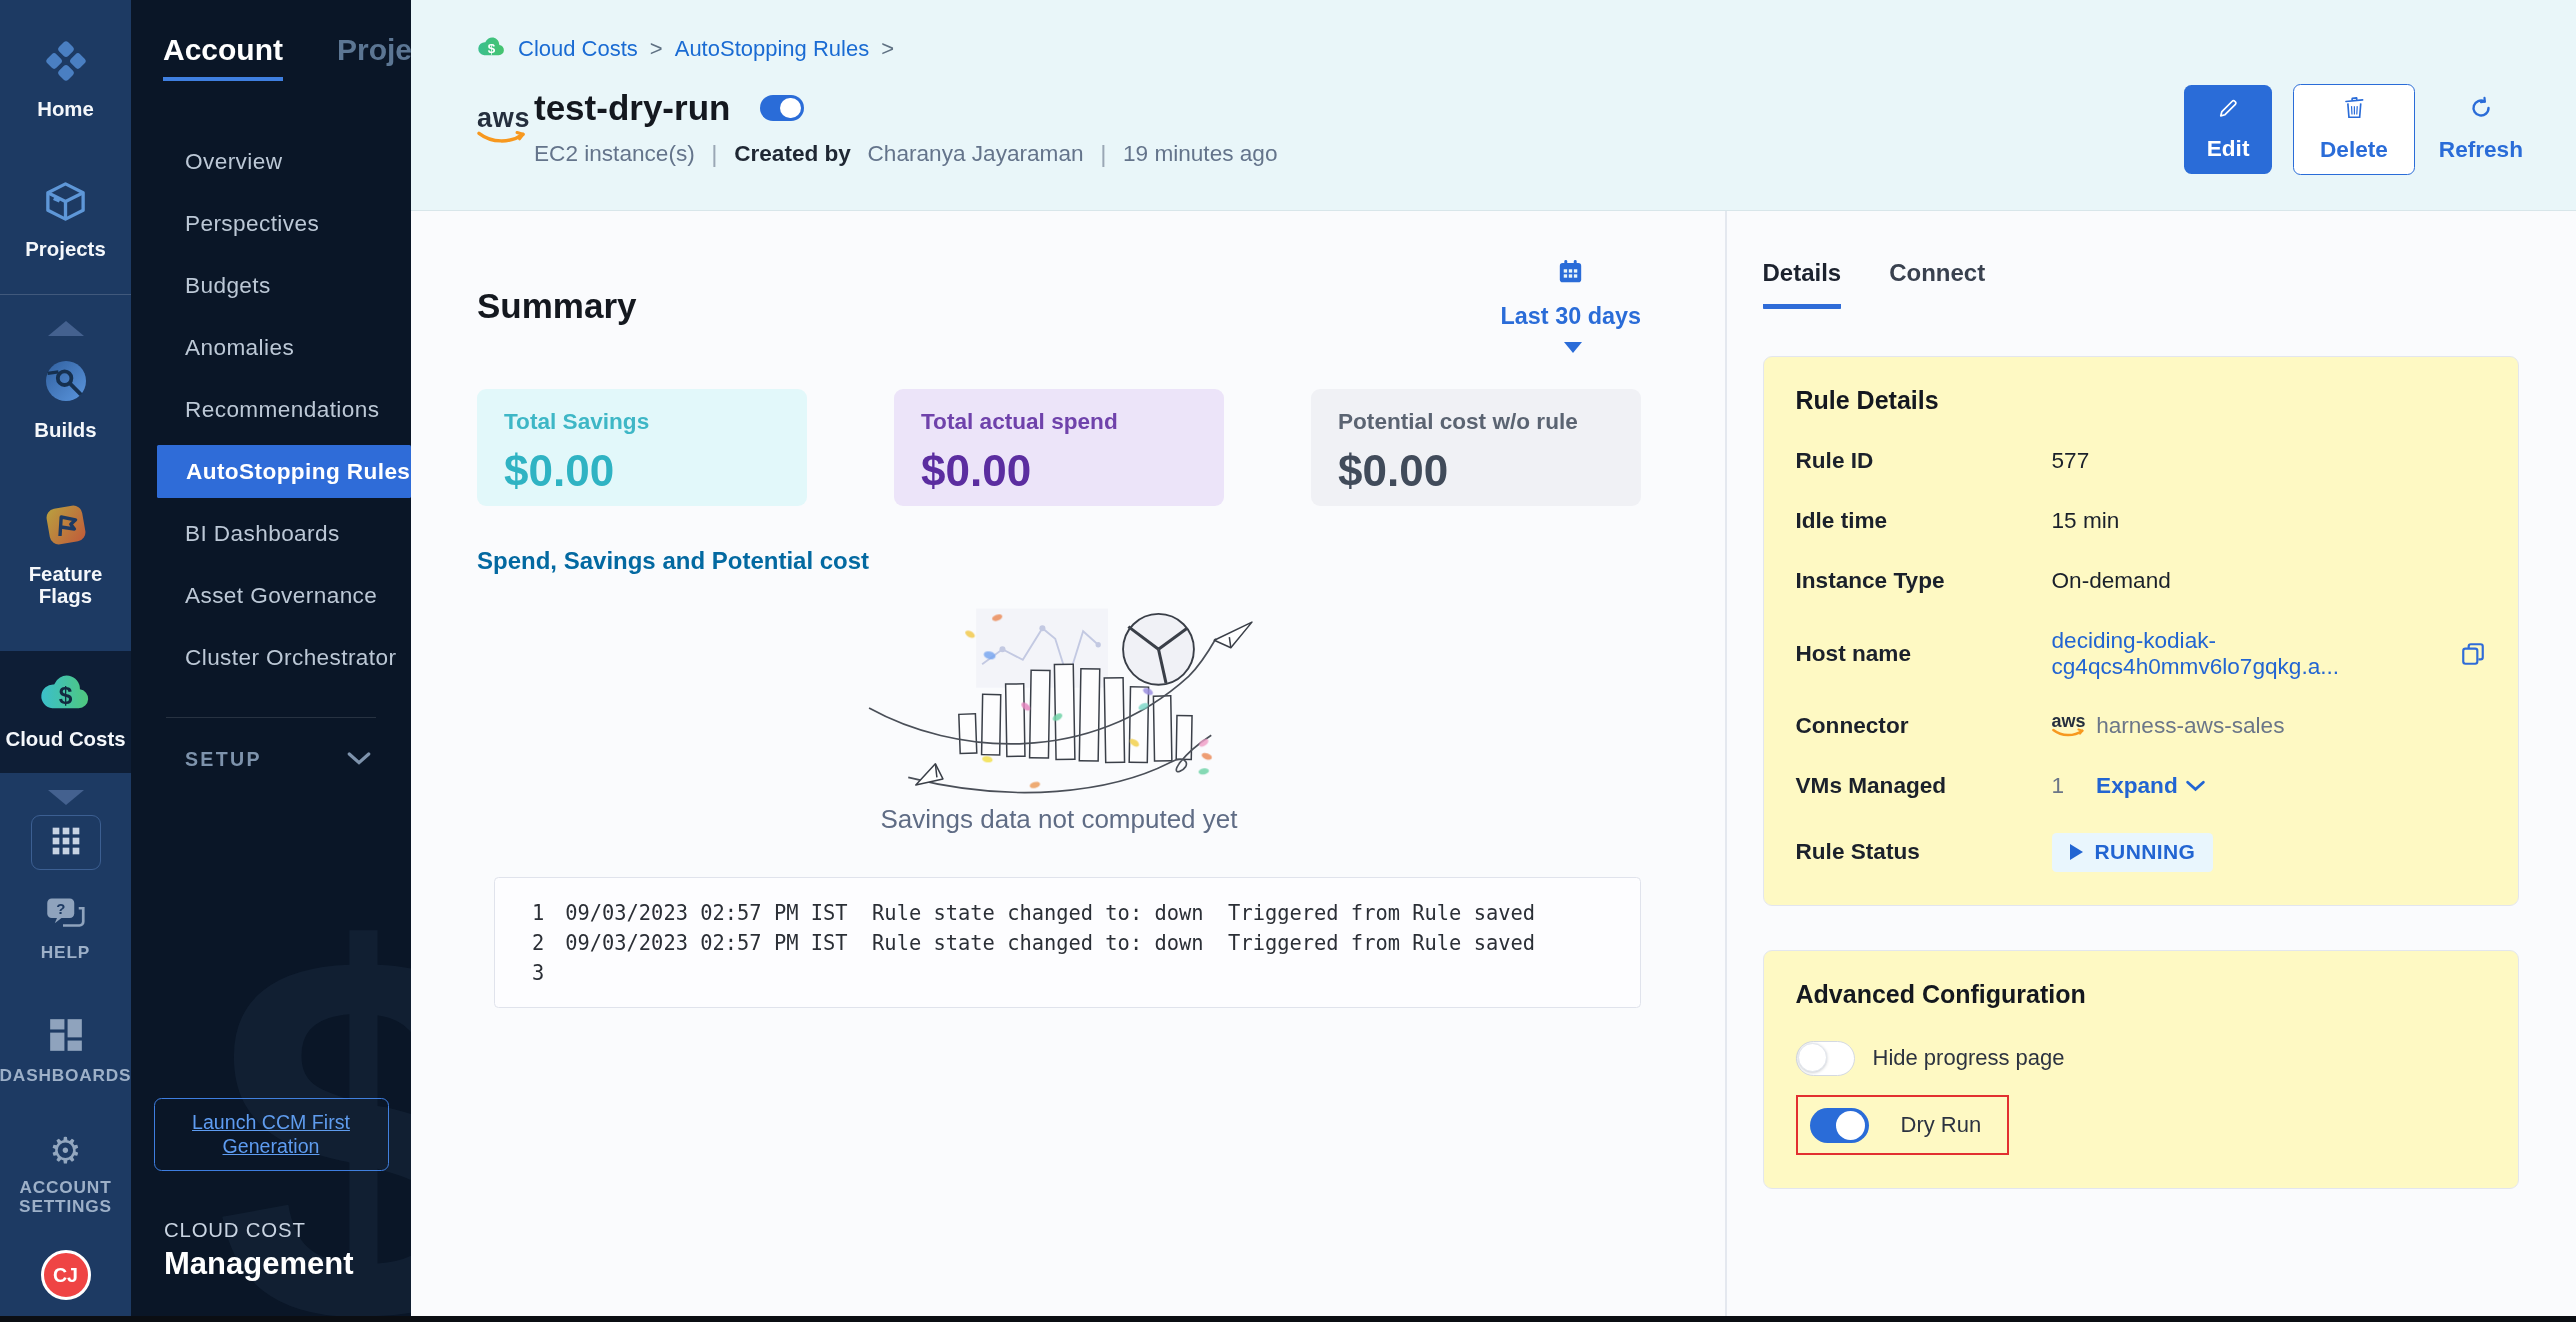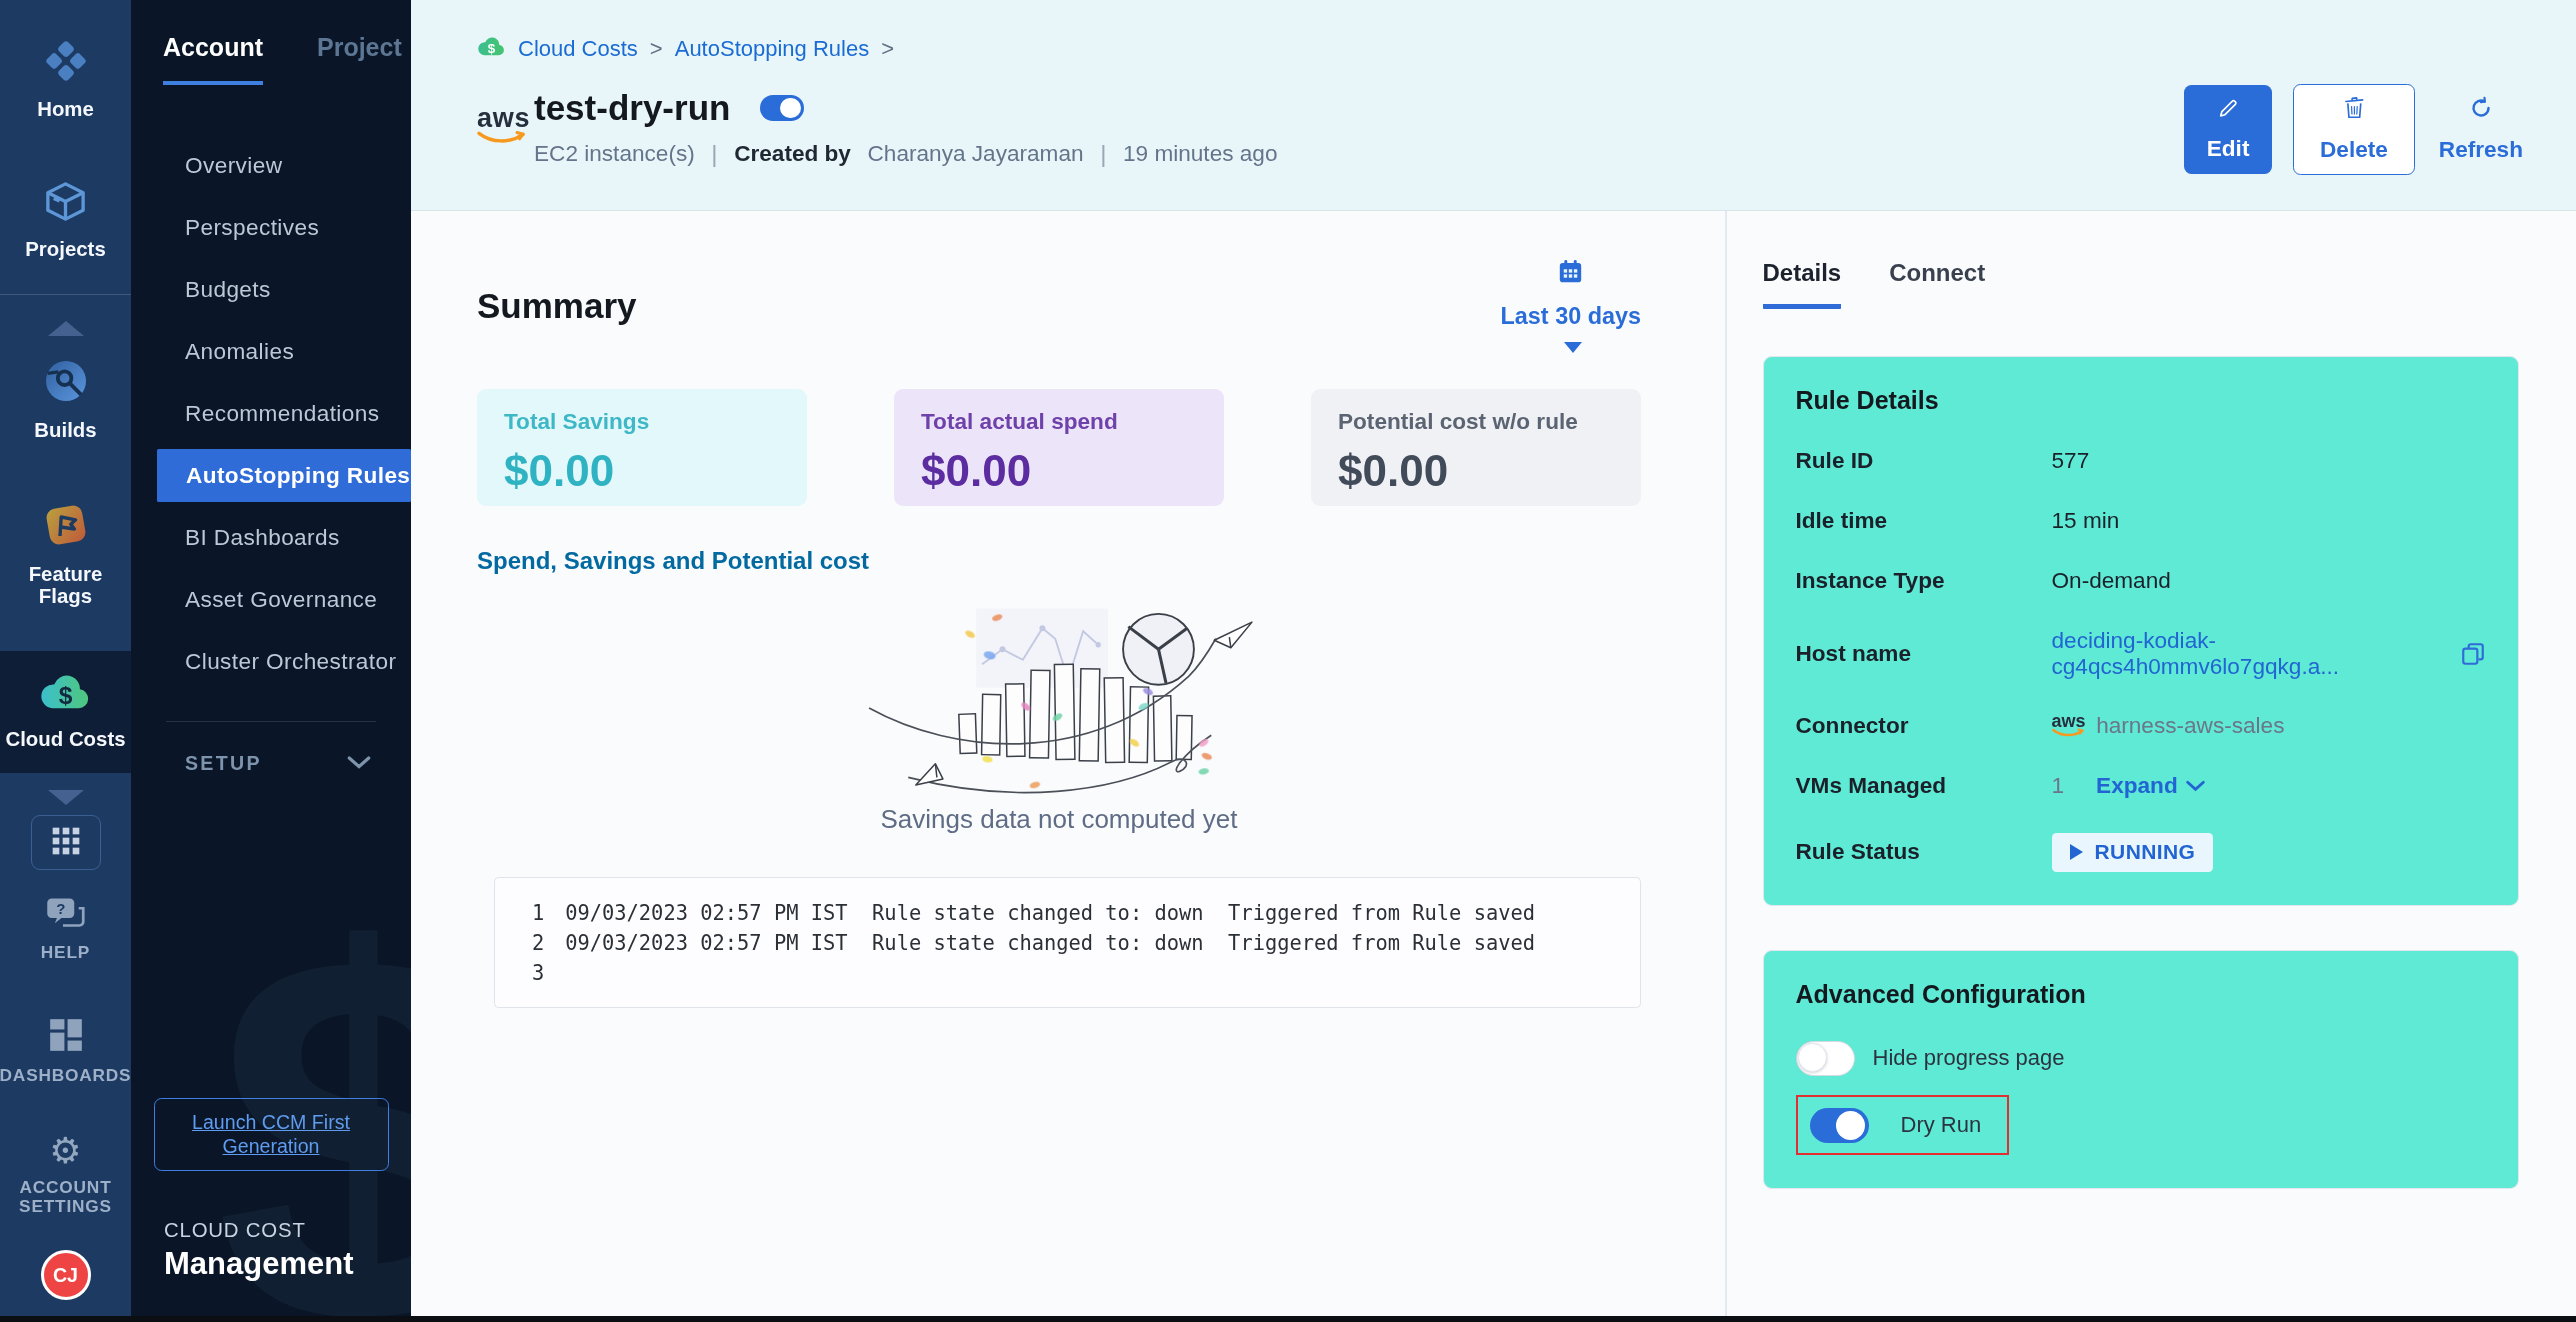--- a/index.html
+++ b/index.html
@@ -17,21 +17,21 @@
   .chev-down { width:0; height:0; border-left:18px solid transparent; border-right:18px solid transparent; border-top:15px solid #44618f; margin:16.6px 0 6px; cursor:pointer; }
   .rail-selected { background:#0e1e36; width:100%; padding:19.6px 0 22.6px; }
   .module-grid-btn { border:1.5px solid #3c5f92; border-radius:9px; padding:9px 18px; background:transparent; cursor:pointer; margin-top:4.5px; }
   .rail-spacer { flex:1; }
   .gear-glyph { font-size:36px; color:#93a7bf; line-height:1; }
   .avatar { width:50px; height:50px; border-radius:50%; background:#ef4444; border:3px solid #ffffff; color:#fff; font-size:19.6px; font-weight:700; display:flex; align-items:center; justify-content:center; margin:27px 0 22.6px; cursor:pointer; }
 
   
   .nav-panel { width:280px; background:#0a1627; flex-shrink:0; position:relative; padding-top:33px; z-index:4; overflow:hidden; }
   .nav-tabs { display:flex; padding-left:32px; gap:54px; }
-  .nav-tab { font-size:25px; color:#5c7693; font-weight:600; cursor:pointer; padding-bottom:19px; }
+  .nav-tab { font-size:30px; color:#5c7693; font-weight:600; cursor:pointer; padding-bottom:10px; }
   .nav-tab.active { color:#ffffff; font-weight:700; border-bottom:4.5px solid #3f7fe0; }
   .nav-menu { margin-top:54px; }
   .nav-item { height:53px; margin-bottom:9px; display:flex; align-items:center; padding-left:54px; font-size:22.6px; color:#bcc8d6; letter-spacing:0.4px; cursor:pointer; }
   .nav-item.selected { background:#2f6cd8; color:#ffffff; font-weight:700; margin-left:26px; padding-left:29px; border-radius:1.5px; }
   .nav-divider { border-top:1.5px solid rgba(255,255,255,0.12); margin:33px 35px 0; }
   .setup-row { display:flex; align-items:center; justify-content:space-between; margin-top:30px; padding:0 39px 0 54px; cursor:pointer; }
   .setup-lbl { color:#7e93ac; font-size:19.6px; font-weight:700; letter-spacing:2.3px; }
   .nav-bottom { position:absolute; left:0; right:0; bottom:41px; }
   .watermark { position:absolute; right:-98px; bottom:-121px; font-size:528px; font-weight:800; color:rgba(110,150,200,0.07); pointer-events:none; line-height:1; }
   .launch-btn { display:block; margin:0 auto 48px; width:235px; background:transparent; border:1.5px solid #3e7ee0; border-radius:7.5px; padding:10.6px 9px; color:#5e9cf1; font-size:19.6px; line-height:1.25; text-align:center; text-decoration:underline; cursor:pointer; font-family:"Liberation Sans",sans-serif; }
@@ -81,21 +81,21 @@
   .log-num { width:27px; text-align:right; margin-right:21px; flex-shrink:0; }
   .log-text { white-space:pre; }
 
   .divider-v { width:1.5px; background:#e4e8ef; margin-left:84px; flex-shrink:0; }
 
   
   .right-col { flex:1; padding:48px 57px 0 36px; }
   .detail-tabs { display:flex; gap:48px; }
   .detail-tab { font-size:24px; color:#39414f; font-weight:600; cursor:pointer; padding-bottom:16.6px; }
   .detail-tab.active { color:#1c222e; font-weight:700; border-bottom:5.3px solid #2f6cd8; border-radius:0.8px; }
-  .panel-card { border:1.5px solid #e3e6ee; border-radius:9px; background:#5eead4; padding:29px 32px 33px; }
+  .panel-card { border:1.5px solid #e3e6ee; border-radius:9px; background:#fef9c3; padding:29px 32px 33px; }
   .rule-card { margin-top:47px; }
   .panel-card h3 { font-size:25px; font-weight:700; color:#14181f; }
   .detail-row { display:flex; align-items:center; margin-top:33px; min-height:27px; }
   .detail-label { width:256px; flex-shrink:0; font-size:22.6px; font-weight:600; color:#1b212b; }
   .detail-value { font-size:22.6px; color:#1b212b; display:flex; align-items:center; }
   .host-link { color:#2265d2; cursor:pointer; }
   .copy-icon { margin-left:15px; cursor:pointer; display:inline-flex; }
   .muted { color:#6b7688; }
   .aws-mini { display:inline-flex; flex-direction:column; align-items:center; margin-right:10.6px; line-height:0.8; }
   .aws-mini .aws-word-s { font-size:18px; font-weight:700; color:#252f3e; }

